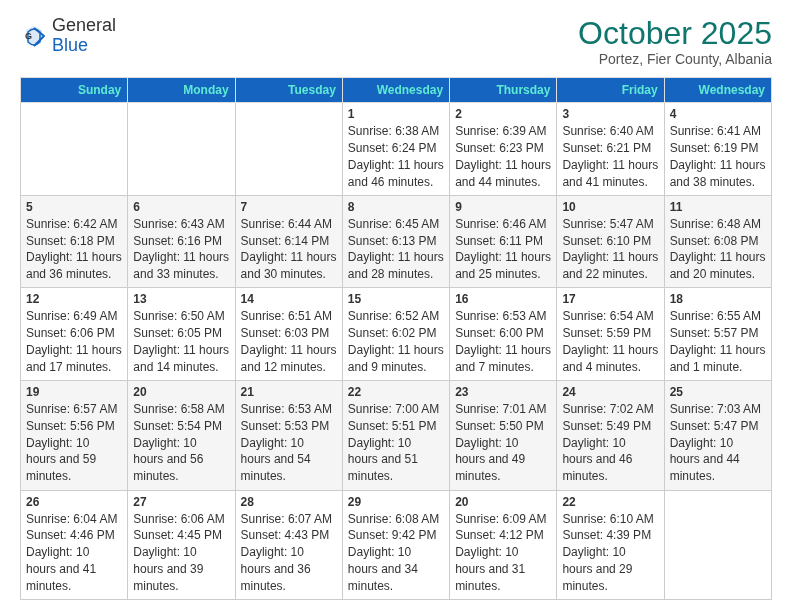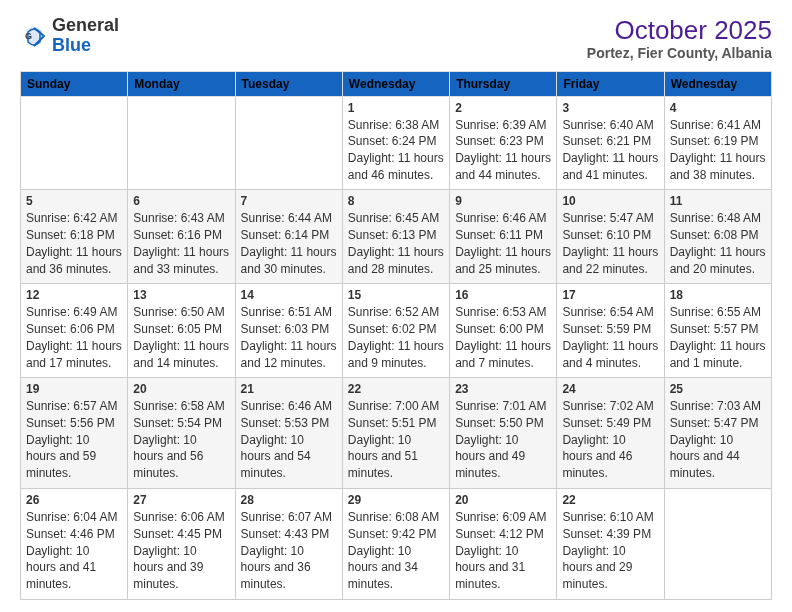--- a/index.html
+++ b/index.html
@@ -23,55 +23,54 @@
       align-items: flex-start;
       margin-bottom: 10px;
     }
     .logo {
       display: flex;
       align-items: center;
       gap: 4px;
     }
     .logo-text {
       font-size: 18px;
-      font-weight: bold;
+      font-weight: normal;
       line-height: 1.1;
     }
     .logo-general { color: #333; }
     .logo-blue { color: #1565c0; text-align: center; }
     .logo-icon {
       width: 28px;
       height: 28px;
     }
     .title-block {
       text-align: right;
     }
     .month-title {
-      font-size: 26px;
+      font-size: 32px;
       font-weight: normal;
-      color: #4c1d95;
+      color: #0f766e;
       line-height: 1.1;
     }
     .subtitle {
       font-size: 14px;
       color: #555;
-      font-weight: bold;
     }
     .calendar {
       width: 100%;
       border-collapse: collapse;
       flex: 1;
       table-layout: fixed;
     }
     .calendar thead th {
       background-color: #1565c0;
-      color: #000000;
+      color: #5eead4;
       font-size: 12px;
       font-weight: bold;
-      text-align: left;
+      text-align: right;
       padding: 5px 6px;
       border: 1px solid #ddd;
     }
     .calendar tbody td {
       vertical-align: top;
       border: 1px solid #ccc;
       padding: 4px 5px;
       font-size: 9.5px;
       color: #333;
       height: 90px;
@@ -263,21 +262,21 @@
 Daylight: 10 hours and 59 minutes.</div>
           </td>
           <td>
             <span class="day-number">20</span>
             <div class="day-info">Sunrise: 6:58 AM
 Sunset: 5:54 PM
 Daylight: 10 hours and 56 minutes.</div>
           </td>
           <td>
             <span class="day-number">21</span>
-            <div class="day-info">Sunrise: 6:46 AM
+            <div class="day-info">Sunrise: 6:53 AM
 Sunset: 5:53 PM
 Daylight: 10 hours and 54 minutes.</div>
           </td>
           <td>
             <span class="day-number">22</span>
             <div class="day-info">Sunrise: 7:00 AM
 Sunset: 5:51 PM
 Daylight: 10 hours and 51 minutes.</div>
           </td>
           <td>

